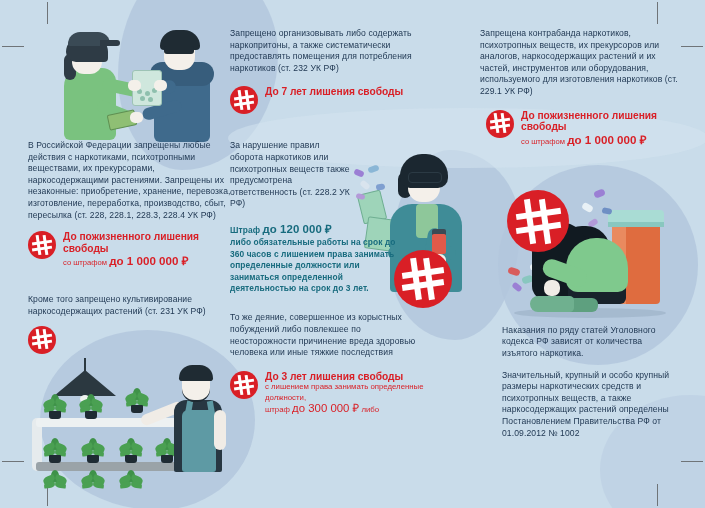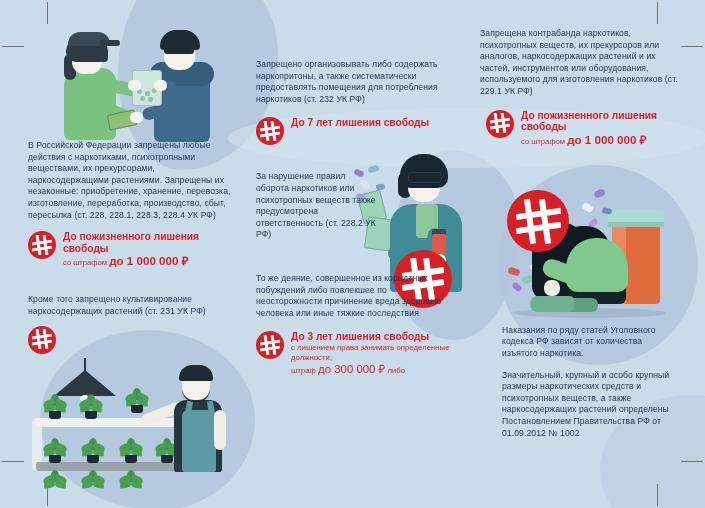--- a/index.html
+++ b/index.html
@@ -28,21 +28,21 @@
   .cm-v{width:1px;height:22px;}
   .cm-h{height:1px;width:22px;}
   .tl-v{left:47px;top:2px;}   .tl-h{left:2px;top:46px;}
   .tr-v{left:657px;top:2px;}  .tr-h{left:681px;top:46px;}
   .bl-v{left:47px;top:484px;} .bl-h{left:2px;top:461px;}
   .br-v{left:657px;top:484px;}.br-h{left:681px;top:461px;}
 
   
   .col{position:absolute;}
   .col-left{left:28px;top:18px;width:208px;}
-  .col-mid{left:256px;top:28px;width:196px;margin-top:31px;}
+  .col-mid{left:230px;top:28px;width:196px;}
   .col-right{left:480px;top:28px;width:205px;}
 
   .body-text{
     color:#1d3550;font-size:8.6px;line-height:11.6px;
     letter-spacing:.01em;
   }
   .body-text.teal{color:#176b7e;font-weight:bold;font-size:8.4px;line-height:11.4px;}
 
   
   .penalty{display:flex;align-items:flex-start;gap:7px;}
@@ -460,20 +460,27 @@
     </div>
 
     <div style="height:26px"></div>
 
     <div style="width:122px">
       <div class="body-text">За нарушение правил оборота наркотиков или психотропных веществ также предусмотрена ответственность (ст. 228.2 УК РФ)</div>
     </div>
 
     <div class="gap14"></div>
 
+    <div style="width:168px">
+      <div class="body-text teal" style="margin-bottom:1px;">
+        <span>Штраф</span>
+        <span style="font-size:11.4px;font-weight:bold;">до 120 000 ₽</span>
+      </div>
+      <div class="body-text teal">либо обязательные работы на срок до 360 часов с лишением права занимать определенные должности или заниматься определенной деятельностью на срок до 3 лет.</div>
+    </div>
 
     <div style="height:18px"></div>
 
     <div>
       <div class="body-text">То же деяние, совершенное из корыстных побуждений либо повлекшее по неосторожности причинение вреда здоровью человека или иные тяжкие последствия</div>
       <div class="gap12"></div>
       <div class="penalty">
         <div class="badge">
           <i class="v1"></i>
             <i class="v2"></i>

